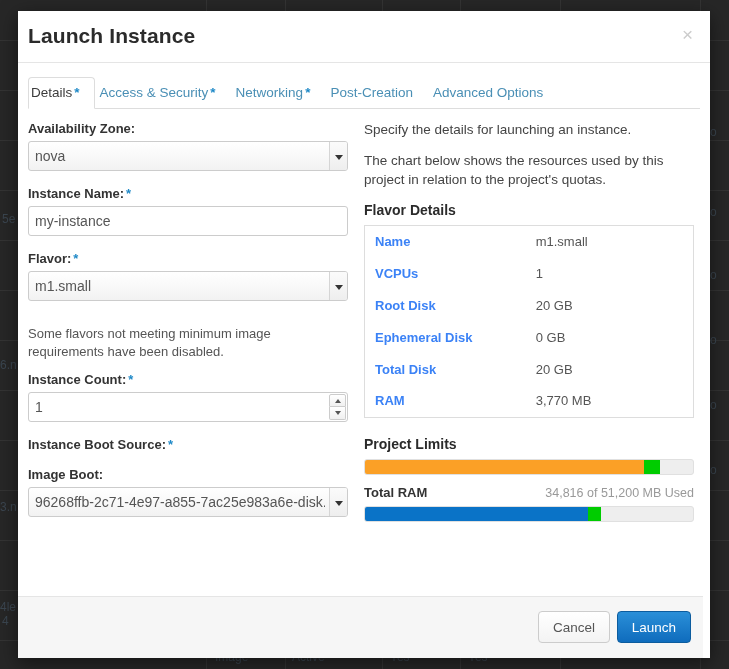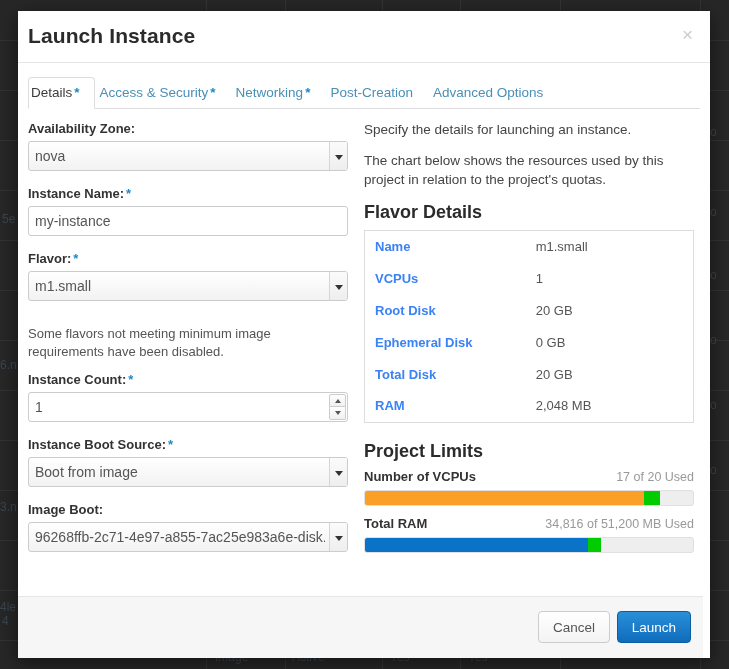--- a/index.html
+++ b/index.html
@@ -198,21 +198,21 @@
   .spinbtn.down:after { top: 4px; border-top: 4px solid #555555; }
 
   
   .rtext {
     font-size: 13.5px;
     color: #444444;
     line-height: 1.4;
     margin: 0 0 12px 0;
   }
   .rheading {
-    font-size: 18px;
+    font-size: 14px;
     font-weight: bold;
     color: #2b2b2b;
     margin: 0 0 7px 0;
   }
   #flavor-table {
     width: 100%;
     border: 1px solid #dddddd;
     border-collapse: collapse;
     margin-bottom: 18px;
   }
@@ -396,26 +396,20 @@
             <div class="spinbtn up"></div>
             <div class="spinbtn down"></div>
           </div>
         </div>
       </div>
 
       <div class="fgroup">
         <label class="flabel">
           <span>Instance Boot Source:</span><span class="req">*</span>
         </label>
-        <div class="selwrap">
-          <select class="ctl">
-            <option>Boot from image</option>
-          </select>
-          <span class="selarrow"></span>
-        </div>
       </div>
 
       <div class="fgroup">
         <label class="flabel">
           <span>Image Boot:</span>
         </label>
         <div class="selwrap">
           <select class="ctl">
             <option>96268ffb-2c71-4e97-a855-7ac25e983a6e-disk.qcow2</option>
           </select>
@@ -448,33 +442,29 @@
         <tr>
           <td class="k">Ephemeral Disk</td>
           <td class="v">0 GB</td>
         </tr>
         <tr>
           <td class="k">Total Disk</td>
           <td class="v">20 GB</td>
         </tr>
         <tr>
           <td class="k">RAM</td>
-          <td class="v">2,048 MB</td>
+          <td class="v">3,770 MB</td>
         </tr>
       </tbody>
         </table>
 
       <div class="rheading">Project Limits</div>
 
 
       <div class="quota">
-        <div class="quota-head">
-          <span class="quota-name">Number of VCPUs</span>
-          <span class="quota-used">17 of 20 Used</span>
-        </div>
         <div class="bar">
           <div class="bar-seg" style="left: 0%; width: 85%; background: rgb(251, 160, 38);"></div>
           <div class="bar-seg" style="left: 85%; width: 5%; background: rgb(0, 204, 0);"></div>
         </div>
       </div>
 
       <div class="quota">
         <div class="quota-head">
           <span class="quota-name">Total RAM</span>
           <span class="quota-used">34,816 of 51,200 MB Used</span>

